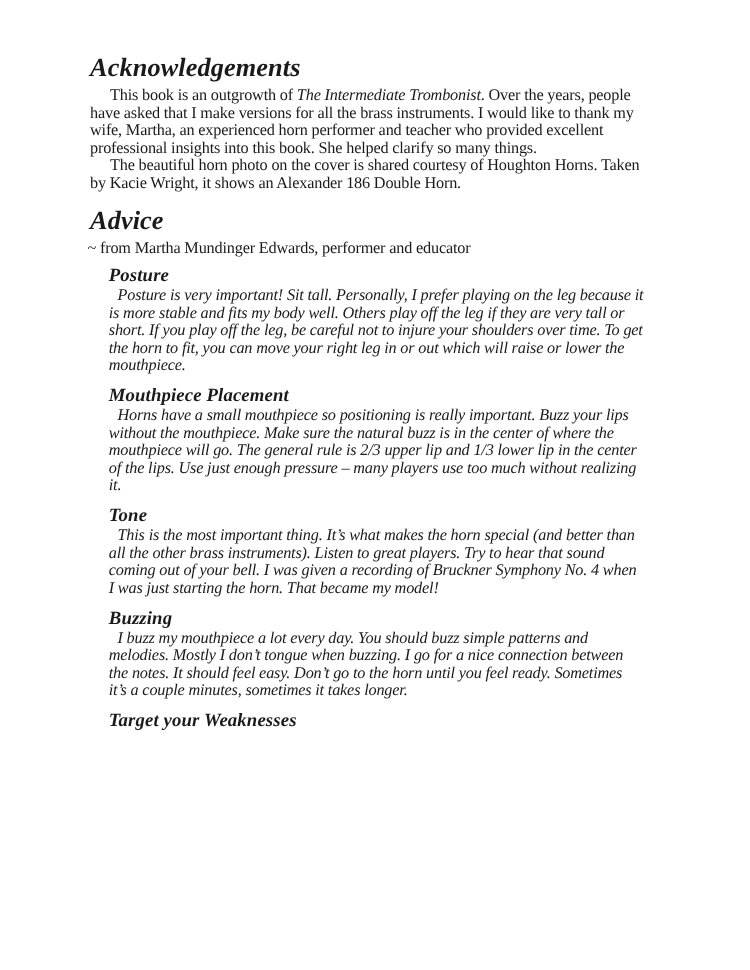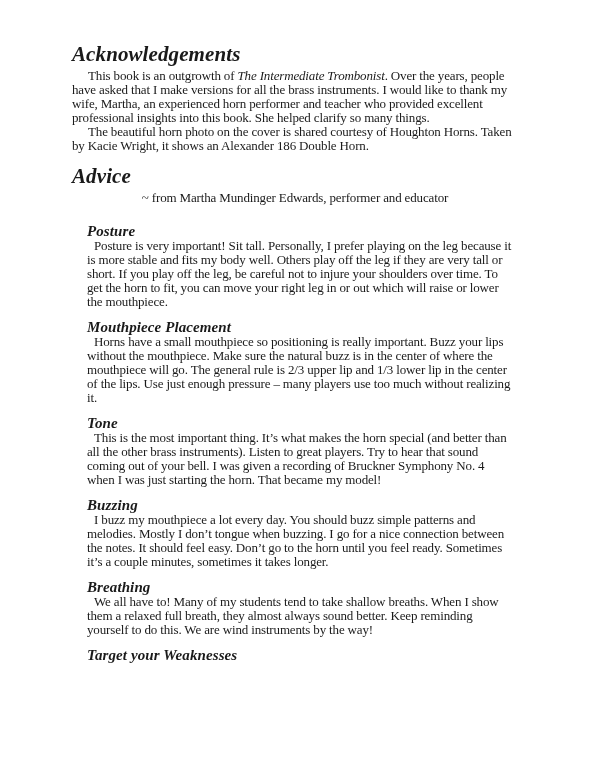--- a/index.html
+++ b/index.html
@@ -42,40 +42,40 @@
     text-align: left;
   }
   .main-para {
     text-indent: 16px;
     max-width: 444px;
   }
   .byline {
     text-indent: 0;
     margin-left: -2px;
     max-width: 450px;
-    text-align: center;
   }
   .subsection {
     margin-left: 15px;
     margin-top: 10px;
   }
   .byline + .subsection {
-    margin-top: 18px;
+    margin-top: 8px;
   }
   h2 {
     font-size: 15px;
     line-height: 16px;
     font-weight: bold;
     font-style: italic;
     margin: 0;
     letter-spacing: 0.1px;
   }
   .sub-para {
     text-indent: 7px;
     max-width: 428px;
+    font-style: italic;
   }
   .book-title {
     margin-top: 16px;
   }
 </style>
 </head>
 <body>
 
 <div class="page">
 
@@ -102,23 +102,19 @@
     <div class="subsection">
       <h2>Tone</h2>
       <p class="body-text sub-para">This is the most important thing. It’s what makes the horn special (and better than all the other brass instruments). Listen to great players. Try to hear that sound coming out of your bell. I was given a recording of Bruckner Symphony No. 4 when I was just starting the horn. That became my model!</p>
     </div>
 
     <div class="subsection">
       <h2>Buzzing</h2>
       <p class="body-text sub-para">I buzz my mouthpiece a lot every day. You should buzz simple patterns and melodies. Mostly I don’t tongue when buzzing. I go for a nice connection between the notes. It should feel easy. Don’t go to the horn until you feel ready. Sometimes it’s a couple minutes, sometimes it takes longer.</p>
     </div>
 
-    <div class="subsection">
-      <h2>Breathing</h2>
-      <p class="body-text sub-para">We all have to! Many of my students tend to take shallow breaths. When I show them a relaxed full breath, they almost always sound better. Keep reminding yourself to do this. We are wind instruments by the way!</p>
-    </div>
 
     <div class="subsection">
       <h2>Target your Weaknesses</h2>
     </div>
   </section>
 
 </div>
 
 </body></html>

